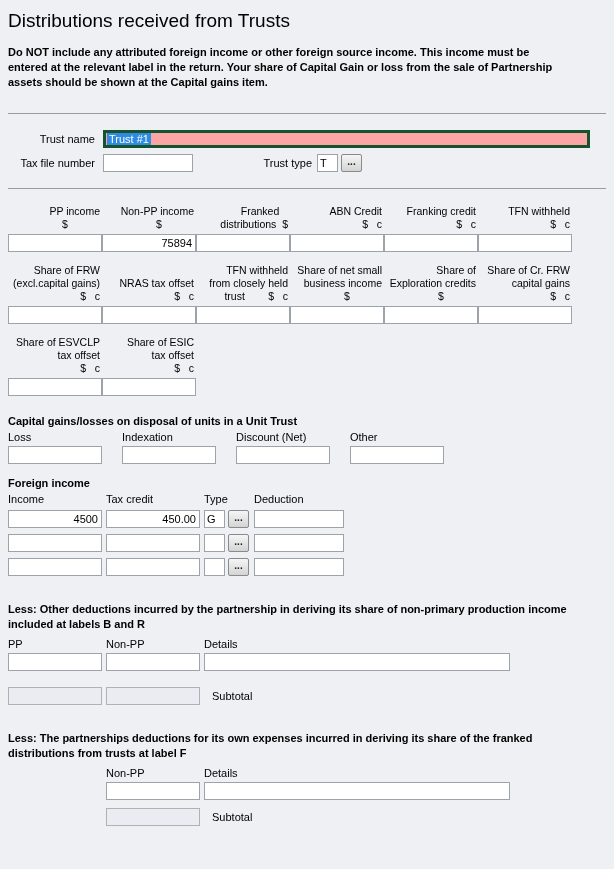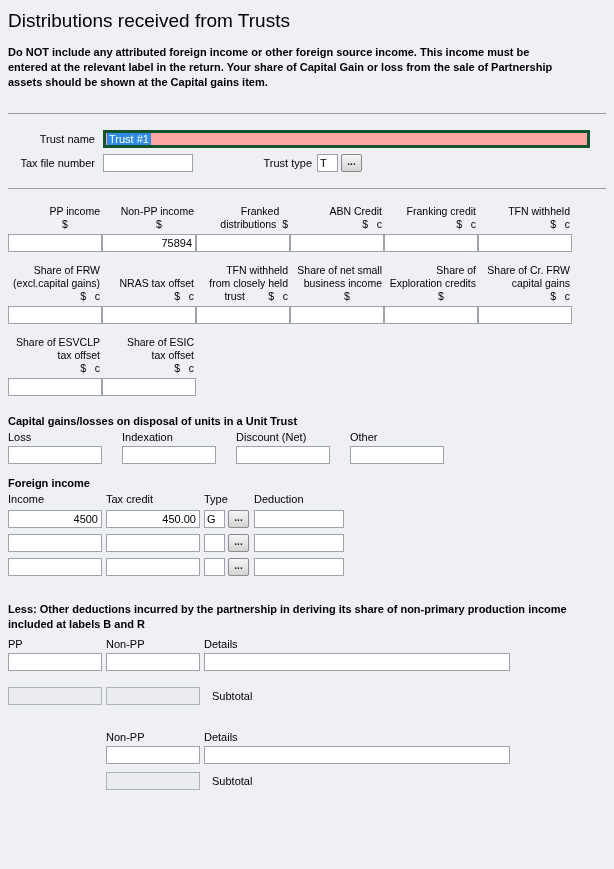--- a/index.html
+++ b/index.html
@@ -231,20 +231,21 @@
       <input class="field wide" value="" style="">
     </div>
     <div class="subrow">
       <input class="field disabled num" style="width: 94px;" readonly="" value="">
       <input class="field disabled num" style="width: 94px; margin-left: 4px;" readonly="" value="">
       <span class="sub-label">Subtotal</span>
     </div>
   </div>
 
   <div class="mt26">
+    <div class="heading-wrap" style="max-width:560px">Less: The partnerships deductions for its own expenses incurred in deriving its share of the franked distributions from trusts at label F</div>
     <div class="gridd">
       <div></div>
       <div class="colhdr">Non-PP</div>
       <div class="colhdr">Details</div>
     </div>
     <div class="gridd">
       <div></div>
       <input class="field num" value="" style="">
       <input class="field wide" value="" style="">
     </div>

